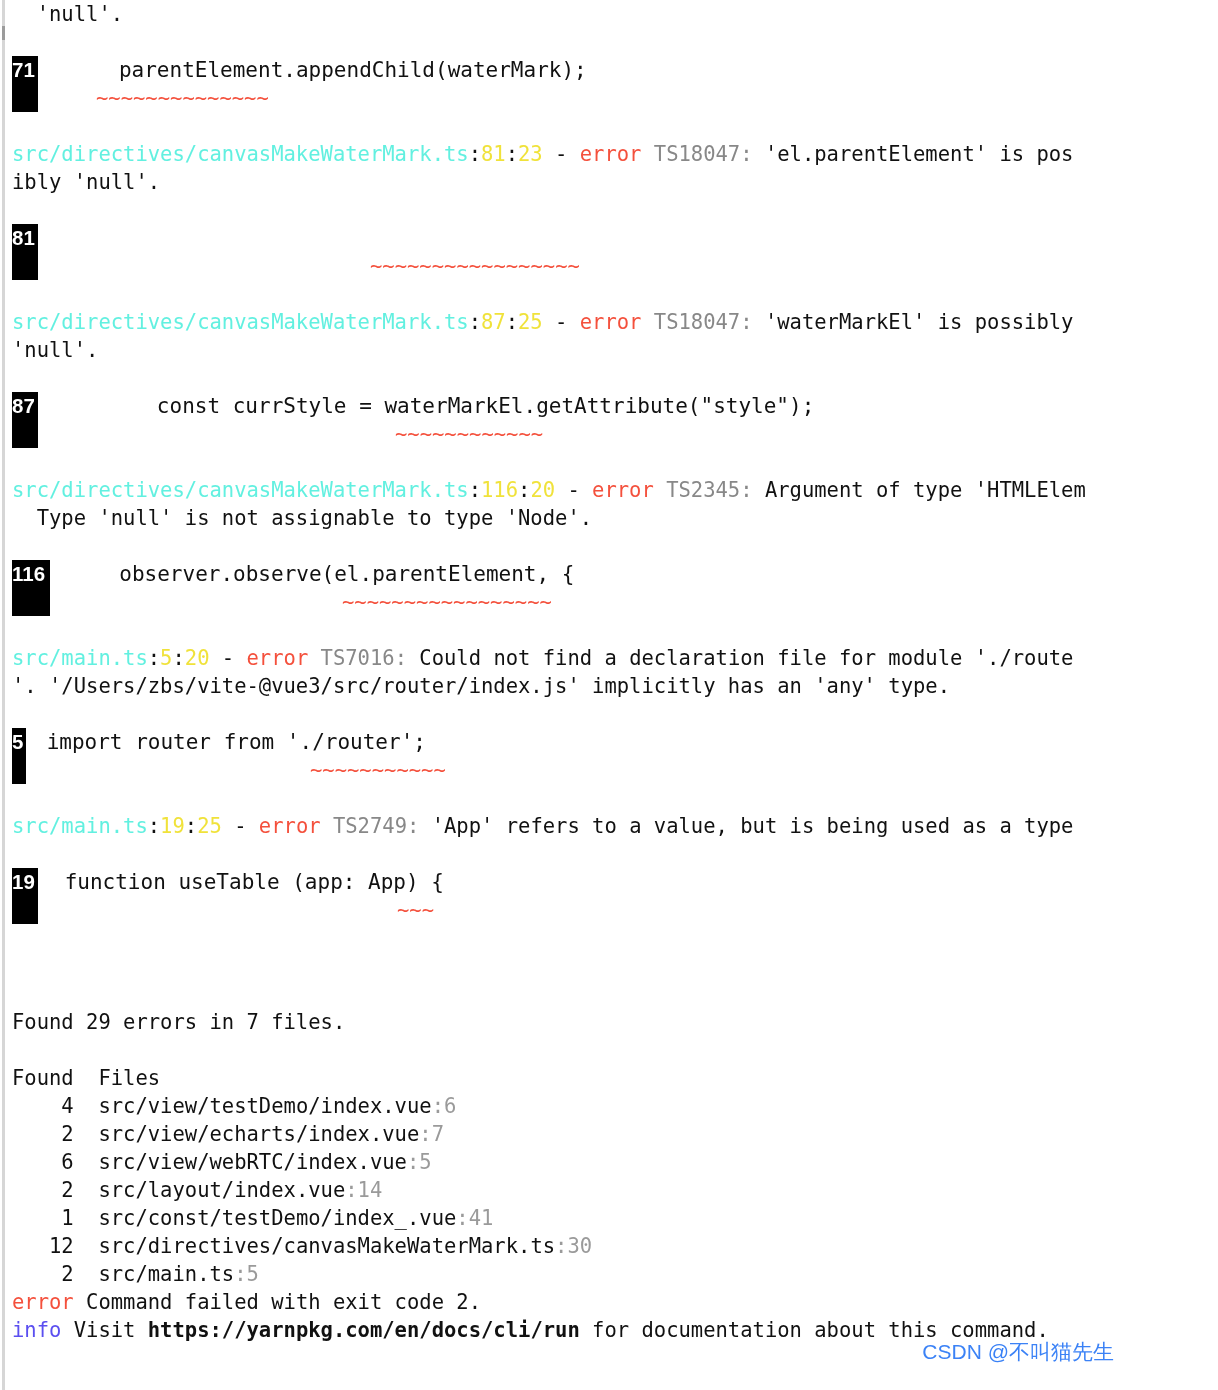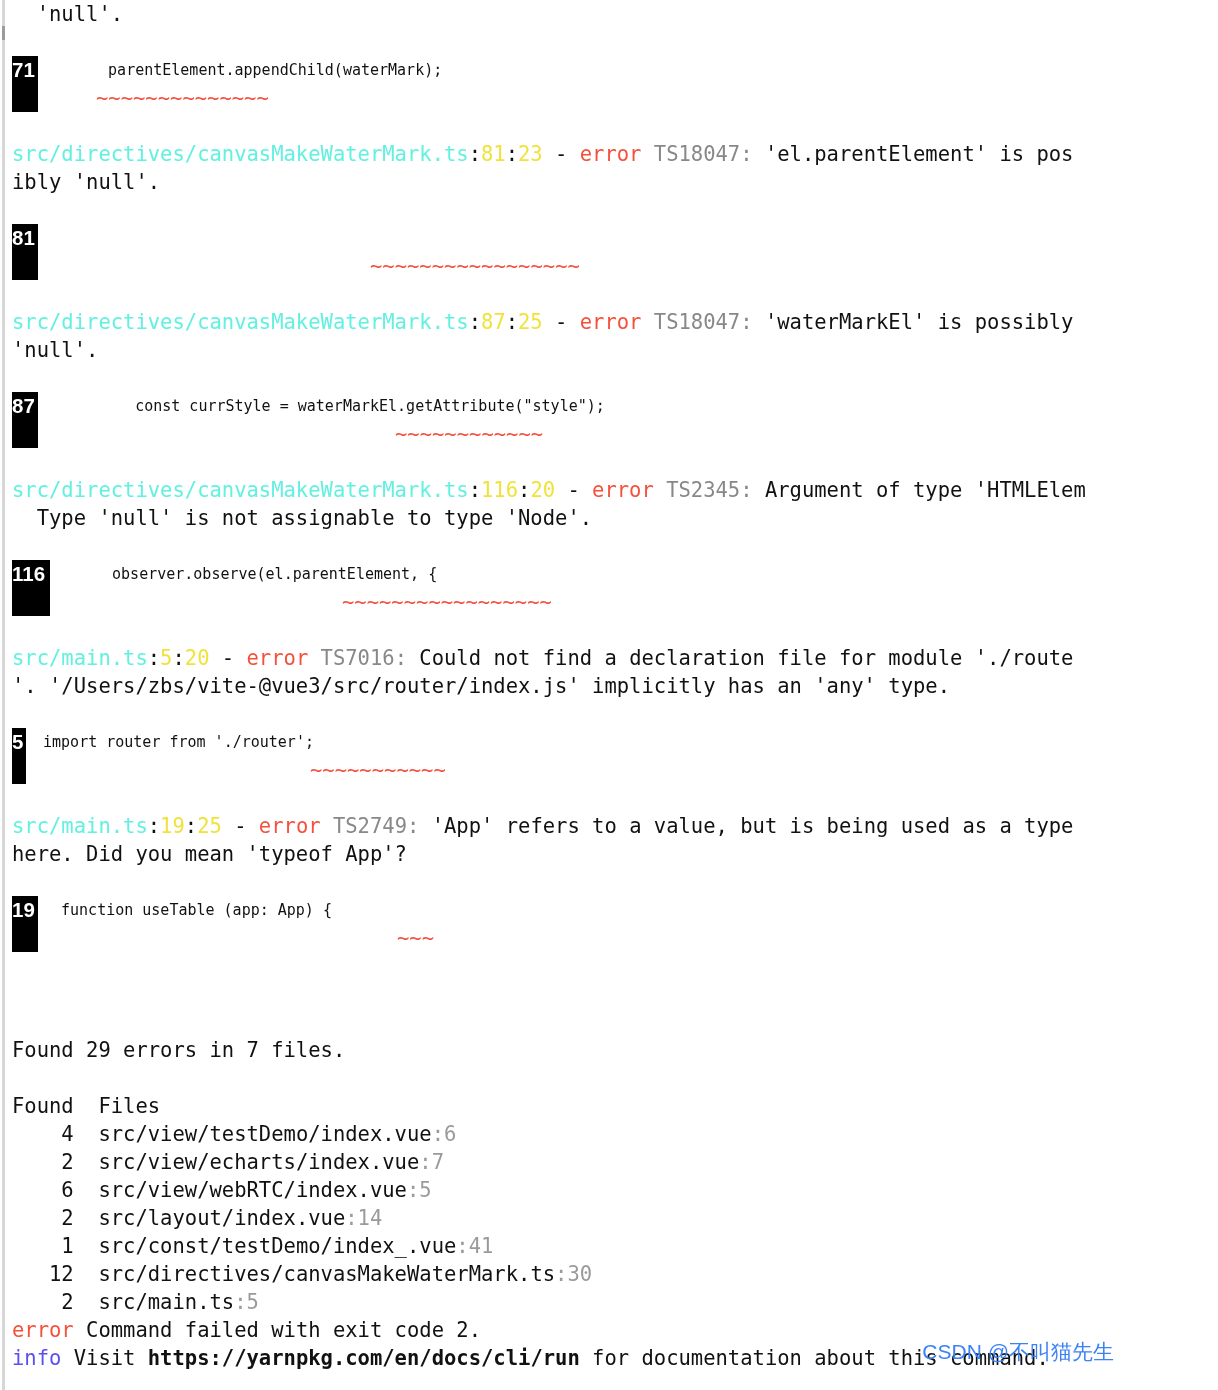--- a/index.html
+++ b/index.html
@@ -91,21 +91,21 @@
     box-sizing: border-box;
   }
   .gutter.w3 { width: 38px; }
   .gutter.w1 { width: 14px; }
 
   .codetext {
     position: absolute;
     top: 0;
     height: 28px;
     font-family: "DejaVu Sans Mono", "Liberation Mono", monospace;
-    font-size: 15px;
+    font-size: 21px;
     line-height: 28px;
     white-space: pre;
     color: #111111;
   }
   .codesquig {
     position: absolute;
     top: 28px;
     height: 28px;
     font-family: "DejaVu Sans Mono", "Liberation Mono", monospace;
     font-size: 20.5px;
@@ -178,21 +178,20 @@
     <div class="line">'. '/Users/zbs/vite-@vue3/src/router/index.js' implicitly has an 'any' type.</div>
     <div class="line blank"> </div>
     <div class="coderow">
       <div class="gutter w1">5</div>
       <div class="codetext" style="left:22px"> import router from './router';</div>
       <div class="codesquig" style="left:298px">~~~~~~~~~~~</div>
     </div>
     <div class="line blank"> </div>
 
     <div class="line"><span class="path">src/main.ts</span><span class="dash">:</span><span class="num">19</span><span class="dash">:</span><span class="num">25</span><span class="dash"> - </span><span class="errword">error</span><span class="dash"> </span><span class="tscode">TS2749:</span><span> 'App' refers to a value, but is being used as a type</span></div>
-    <div class="line">here. Did you mean 'typeof App'?</div>
     <div class="line blank"> </div>
     <div class="coderow">
       <div class="gutter">19</div>
       <div class="codetext" style="left:40px"> function useTable (app: App) {</div>
       <div class="codesquig" style="left:385px">~~~</div>
     </div>
 
     <div class="line blank"> </div>
     <div class="line blank"> </div>
     <div class="line blank"> </div>

